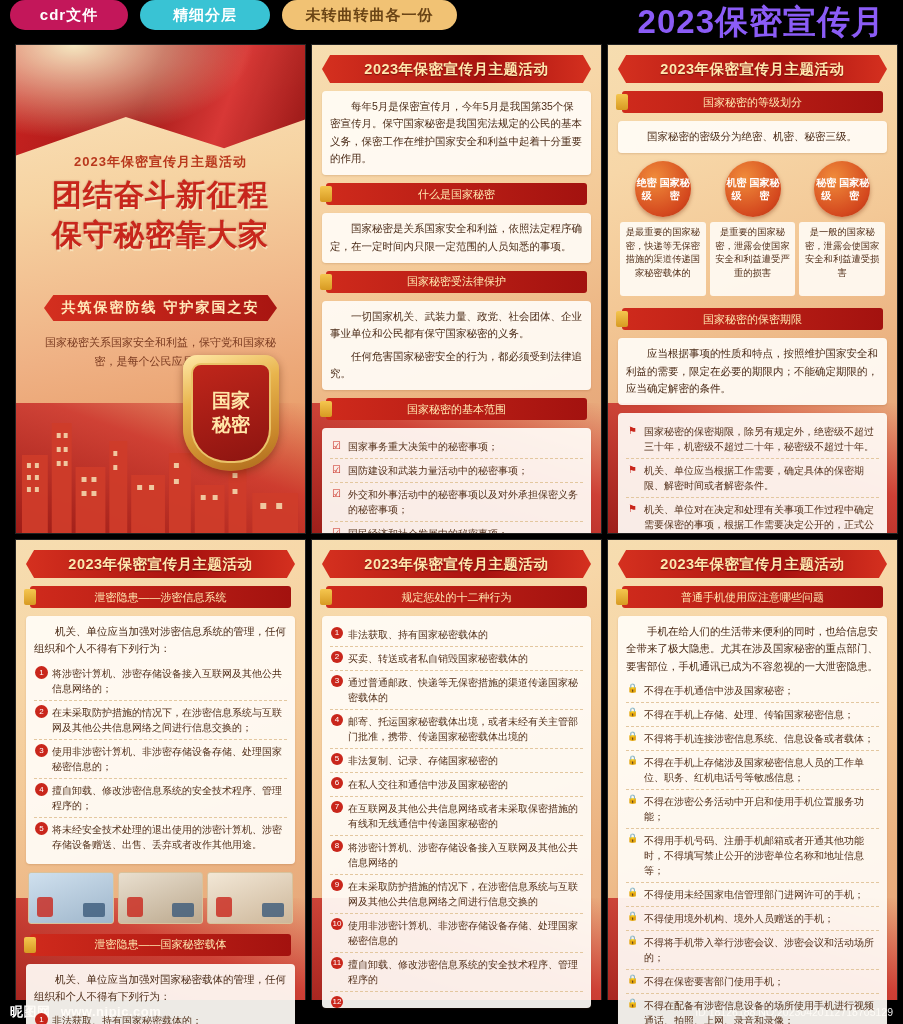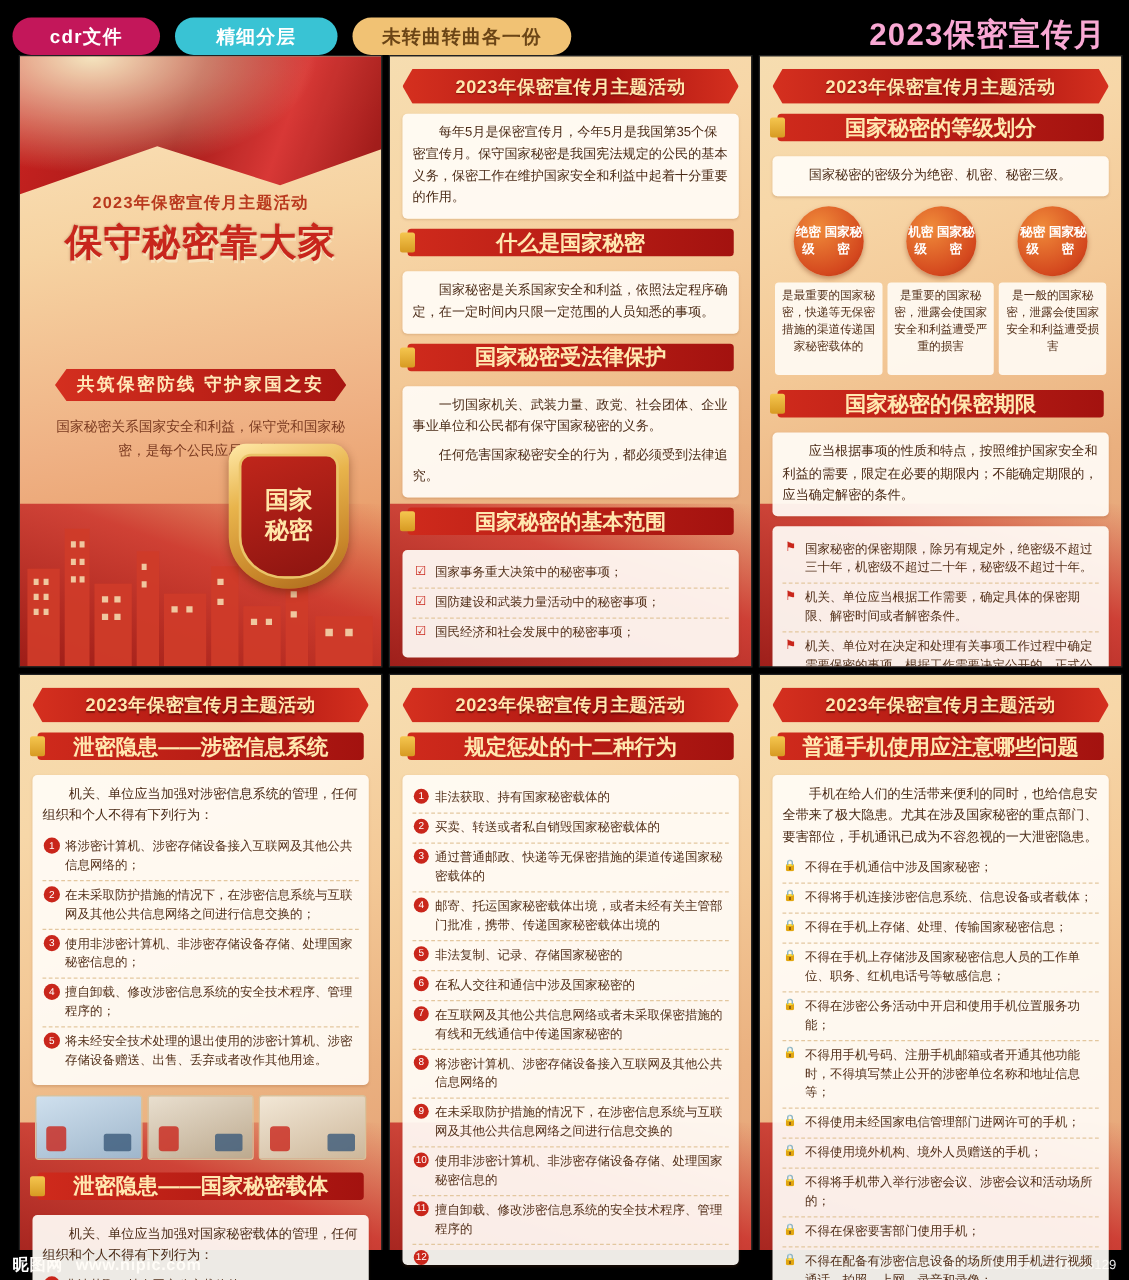--- a/index.html
+++ b/index.html
@@ -7,38 +7,38 @@
   body {
     width: 903px; height: 1024px;
     background: #000;
     font-family: "Liberation Sans", "DejaVu Sans", sans-serif;
     overflow: hidden;
     position: relative;
   }
   
   .topbar {
     height: 44px; width: 903px;
-    display: flex; align-items: flex-end;
+    display: flex; align-items: flex-start;
     padding: 0 10px;
     background: #000;
     position: relative;
   }
   .tag {
     height: 30px; border-radius: 15px;
     display: flex; align-items: center; justify-content: center;
     font-size: 15px; font-weight: bold; color: #fff;
     padding: 0 16px; margin-right: 12px;
     letter-spacing: 1px;
   }
   .tag1 { background: #c3175a; min-width: 118px; }
   .tag2 { background: #39c3d4; min-width: 130px; }
   .tag3 { background: #f1c274; color:#6b4516; min-width: 175px; }
   .topbar-title {
     margin-left: auto;
-    color: #f9a8d4; font-size: 25px; font-weight: bold;
+    color: #8b5cf6; font-size: 33px; font-weight: bold;
     letter-spacing: 1px; padding-right: 8px;
   }
   
   .grid {
     position: absolute; top: 44px; left: 0;
     width: 903px; height: 956px;
     display: grid;
     grid-template-columns: 291px 291px 291px;
     grid-template-rows: 490px 490px;
     gap: 5px;
@@ -121,23 +121,23 @@
     text-shadow: 0 1px 1px rgba(60,0,0,.5);
   }
   .card {
     margin: 8px 10px 0 10px;
     background: rgba(255,252,246,.93);
     border-radius: 4px;
     padding: 7px 8px 8px 8px;
     box-shadow: 0 1px 2px rgba(120,60,20,.18);
   }
   .sec-head {
-    margin: 8px 14px 12px 14px; height:22px;
+    margin: 8px 14px 0 14px; height:22px;
     background: linear-gradient(90deg,#cf2a1c,#a3120f);
-    color:#ffe8b0; font-size:17px; font-weight:bold;
+    color:#ffe8b0; font-size:11px; font-weight:normal;
     display:flex; align-items:center; justify-content:center;
     border-radius:3px; position:relative;
   }
   .sec-head::before{
     content:""; position:absolute; left:-6px; top:3px; width:12px; height:16px;
     background:linear-gradient(180deg,#f5c64f,#d79a22); border-radius:2px;
   }
   .para { font-size:10.5px; color:#4a2a16; line-height:1.65; text-indent:2em; }
   ul.list { list-style:none; margin:0; padding:0; }
   ul.list li {
@@ -259,20 +259,21 @@
           <rect x="198" y="132" width="5" height="5"></rect>
         <rect x="218" y="110" width="5" height="5"></rect>
           <rect x="218" y="126" width="5" height="5"></rect>
         <rect x="246" y="140" width="6" height="6"></rect>
           <rect x="262" y="140" width="6" height="6"></rect>
       </g>
     </svg>
     <div class="poster-inner">
       <div class="cover-sub">2023年保密宣传月主题活动</div>
       <div class="cover-h1">
+        <div>团结奋斗新征程</div>
         <div>保守秘密靠大家</div>
       </div>
       <div class="cover-ribbon">共筑保密防线  守护家国之安</div>
       <div class="cover-desc">国家秘密关系国家安全和利益，保守党和国家秘密，是每个公民应尽的义务</div>
       <div class="badge">
         <div class="badge-inner">
           <div>
             <div>国家</div>
             <div>秘密</div>
           </div>
@@ -297,20 +298,21 @@
       <div class="card">
         <div class="para">一切国家机关、武装力量、政党、社会团体、企业事业单位和公民都有保守国家秘密的义务。</div>
         <div class="para" style="margin-top:5px">任何危害国家秘密安全的行为，都必须受到法律追究。</div>
       </div>
 
       <div class="sec-head">国家秘密的基本范围</div>
       <div class="card">
         <ul class="list">
           <li class="mk-check">国家事务重大决策中的秘密事项；</li>
           <li class="mk-check">国防建设和武装力量活动中的秘密事项；</li>
+          <li class="mk-check">外交和外事活动中的秘密事项以及对外承担保密义务的秘密事项；</li>
           <li class="mk-check">国民经济和社会发展中的秘密事项；</li>
 
         </ul>
 
       </div>
     </div>
   </div>
 
   <div class="poster">
     <div class="poster-inner">
@@ -417,22 +419,22 @@
   </div>
 
   <div class="poster">
     <div class="poster-inner">
       <div class="p-title">2023年保密宣传月主题活动</div>
       <div class="sec-head">普通手机使用应注意哪些问题</div>
       <div class="card">
         <div class="para">手机在给人们的生活带来便利的同时，也给信息安全带来了极大隐患。尤其在涉及国家秘密的重点部门、要害部位，手机通讯已成为不容忽视的一大泄密隐患。</div>
         <ul class="list" style="margin-top:4px">
           <li class="mk-lock">不得在手机通信中涉及国家秘密；</li>
+          <li class="mk-lock">不得在手机上存储、处理、传输国家秘密信息；</li>
           <li class="mk-lock">不得将手机连接涉密信息系统、信息设备或者载体；</li>
-          <li class="mk-lock">不得在手机上存储、处理、传输国家秘密信息；</li>
           <li class="mk-lock">不得在手机上存储涉及国家秘密信息人员的工作单位、职务、红机电话号等敏感信息；</li>
           <li class="mk-lock">不得在涉密公务活动中开启和使用手机位置服务功能；</li>
           <li class="mk-lock">不得用手机号码、注册手机邮箱或者开通其他功能时，不得填写禁止公开的涉密单位名称和地址信息等；</li>
           <li class="mk-lock">不得使用未经国家电信管理部门进网许可的手机；</li>
           <li class="mk-lock">不得使用境外机构、境外人员赠送的手机；</li>
           <li class="mk-lock">不得将手机带入举行涉密会议、涉密会议和活动场所的；</li>
           <li class="mk-lock">不得在保密要害部门使用手机；</li>
           <li class="mk-lock">不得在配备有涉密信息设备的场所使用手机进行视频通话、拍照、上网、录音和录像；</li>
 
         </ul>

